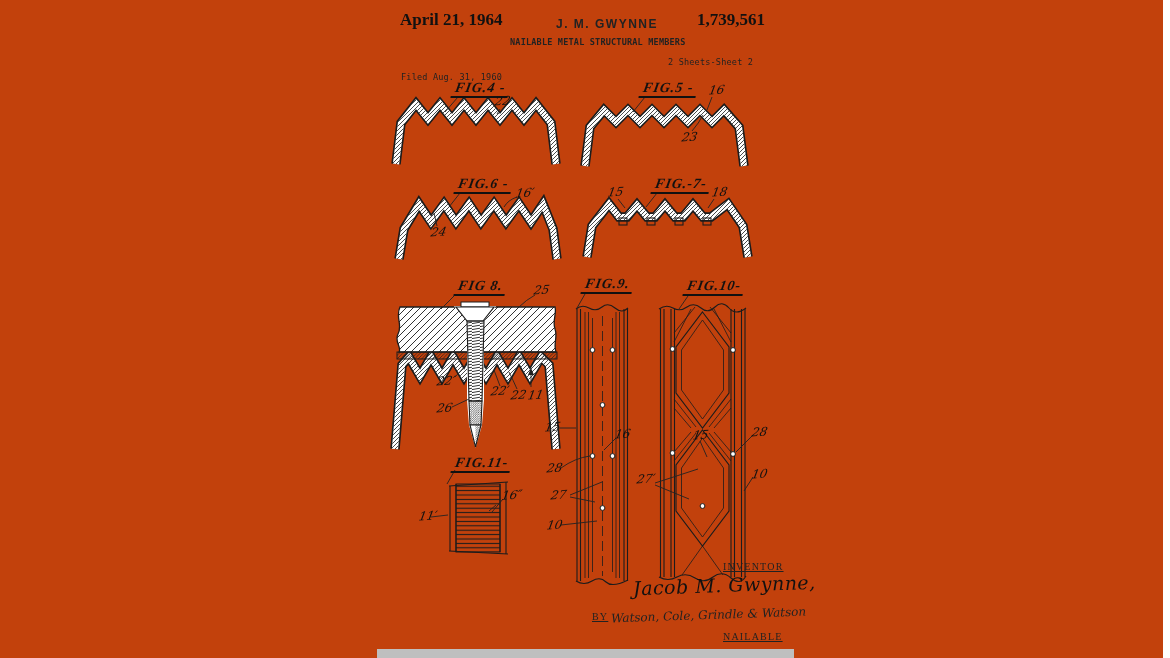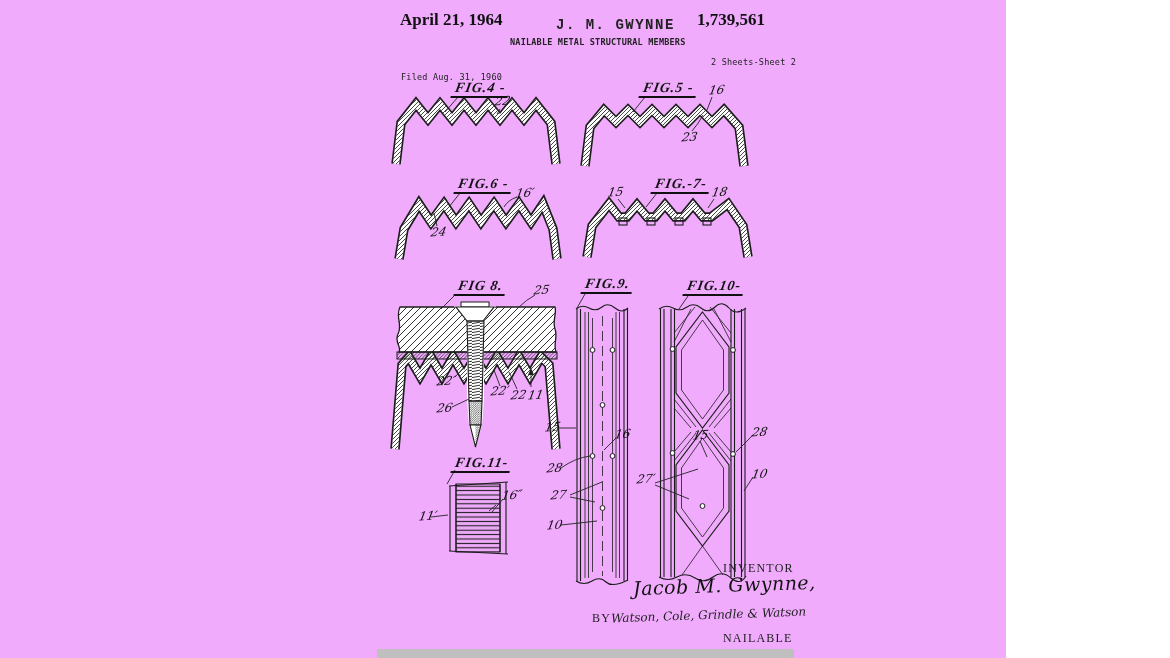--- a/index.html
+++ b/index.html
@@ -1,31 +1,31 @@
 <!DOCTYPE html>
 <html><head>
 <meta charset="utf-8">
 <style>
   html,body { margin:0; padding:0; background:#ffffff; }
-  #sheet { position:relative; width:1006px; height:658px; background:#f0abfc; overflow:hidden;
+  #sheet { position:relative; width:1163px; height:658px; background:#c2410c; overflow:hidden;
            font-family:"Liberation Serif", serif; color:#1c1c1c; }
   .abs { position:absolute; white-space:nowrap; }
   svg.drawings { position:absolute; left:0; top:0; }
 
   .date-num { font-family:"Liberation Serif", serif; font-weight:bold; font-size:17px; color:#111; }
-  .gwynne   { font-family:Liberation Mono, monospace; font-size:14px; font-weight:600; letter-spacing:1.5px; color:#222; }
+  .gwynne   { font-family:Liberation Sans, sans-serif; font-size:12px; font-weight:600; letter-spacing:1.5px; color:#222; }
   .typed    { font-family:"DejaVu Sans Mono", monospace; font-size:8.5px; letter-spacing:0.2px; color:#222; }
 
   .figlabel { font-family:"Liberation Serif", serif; font-style:italic; font-weight:bold; font-size:14px;
               letter-spacing:1px; color:#111; border-bottom:2px solid #111; padding:0 3px 0 3px;
               transform:skewX(-10deg); }
   .ref      { font-family:"DejaVu Serif", serif; font-style:italic; font-size:12px; color:#111;
               transform:skewX(-14deg) rotate(-4deg); }
 
-  .caps     { font-family:"Liberation Serif", serif; font-size:12px; letter-spacing:1.2px; color:#222; }
+  .caps     { font-family:"Liberation Serif", serif; font-size:10px; letter-spacing:1.2px; color:#222;text-decoration:underline; }
   .script-lg{ font-family:"DejaVu Serif", serif; font-style:italic; font-size:19px; letter-spacing:0.5px;
               color:#111; transform:rotate(-2deg); }
   .script-sm{ font-family:"DejaVu Serif", serif; font-style:italic; font-size:12px; color:#222; transform:rotate(-2deg); }
 
   .s1 { stroke:#1c1c1c; stroke-width:9.5; fill:none; stroke-miterlimit:6; }
   .s2 { stroke:#ffffff; stroke-width:6.2; fill:none; stroke-miterlimit:6; }
   .s3 { stroke:url(#pm); stroke-width:6.2; fill:none; stroke-miterlimit:6; }
   .ln  { stroke:#1c1c1c; stroke-width:1.1; fill:none; }
   .lnt { stroke:#1c1c1c; stroke-width:0.8; fill:none; }
   .leader { stroke:#222; stroke-width:0.9; fill:none; }
@@ -167,21 +167,21 @@
       <path class="leader" d="M655,483 L698,469 M655,485 L689,499 M700,441 L707,457 M753,435 L736,452 M753,477 L744,491"></path>
       <path class="leader" d="M431,517 L448,515 M503,499 L492,512 M496,505 L489,511"></path>
     </g>
   </svg>
 
   <span class="abs date-num" style="left:400px; top:10px;">April 21, 1964</span>
   <span class="abs gwynne" style="left:556px; top:17px;">J. M. GWYNNE</span>
   <span class="abs date-num" style="left:697px; top:10px;">1,739,561</span>
   <span class="abs typed" style="left:510px; top:37px;font-weight:bold;">NAILABLE METAL STRUCTURAL MEMBERS</span>
   <span class="abs typed" style="left:401px; top:72px;">Filed Aug. 31, 1960</span>
-  <span class="abs typed" style="left:668px; top:57px;margin-left:43px;">2 Sheets-Sheet 2</span>
+  <span class="abs typed" style="left:668px; top:57px;">2 Sheets-Sheet 2</span>
 
   <span class="abs figlabel" style="left:452px; top:80px;">FIG.4 -</span>
   <span class="abs figlabel" style="left:640px; top:80px;">FIG.5 -</span>
   <span class="abs figlabel" style="left:455px; top:176px;">FIG.6 -</span>
   <span class="abs figlabel" style="left:652px; top:176px;">FIG.-7-</span>
   <span class="abs figlabel" style="left:455px; top:278px;">FIG 8.</span>
   <span class="abs figlabel" style="left:582px; top:276px;">FIG.9.</span>
   <span class="abs figlabel" style="left:684px; top:278px;">FIG.10-</span>
   <span class="abs figlabel" style="left:452px; top:455px;">FIG.11-</span>
 

